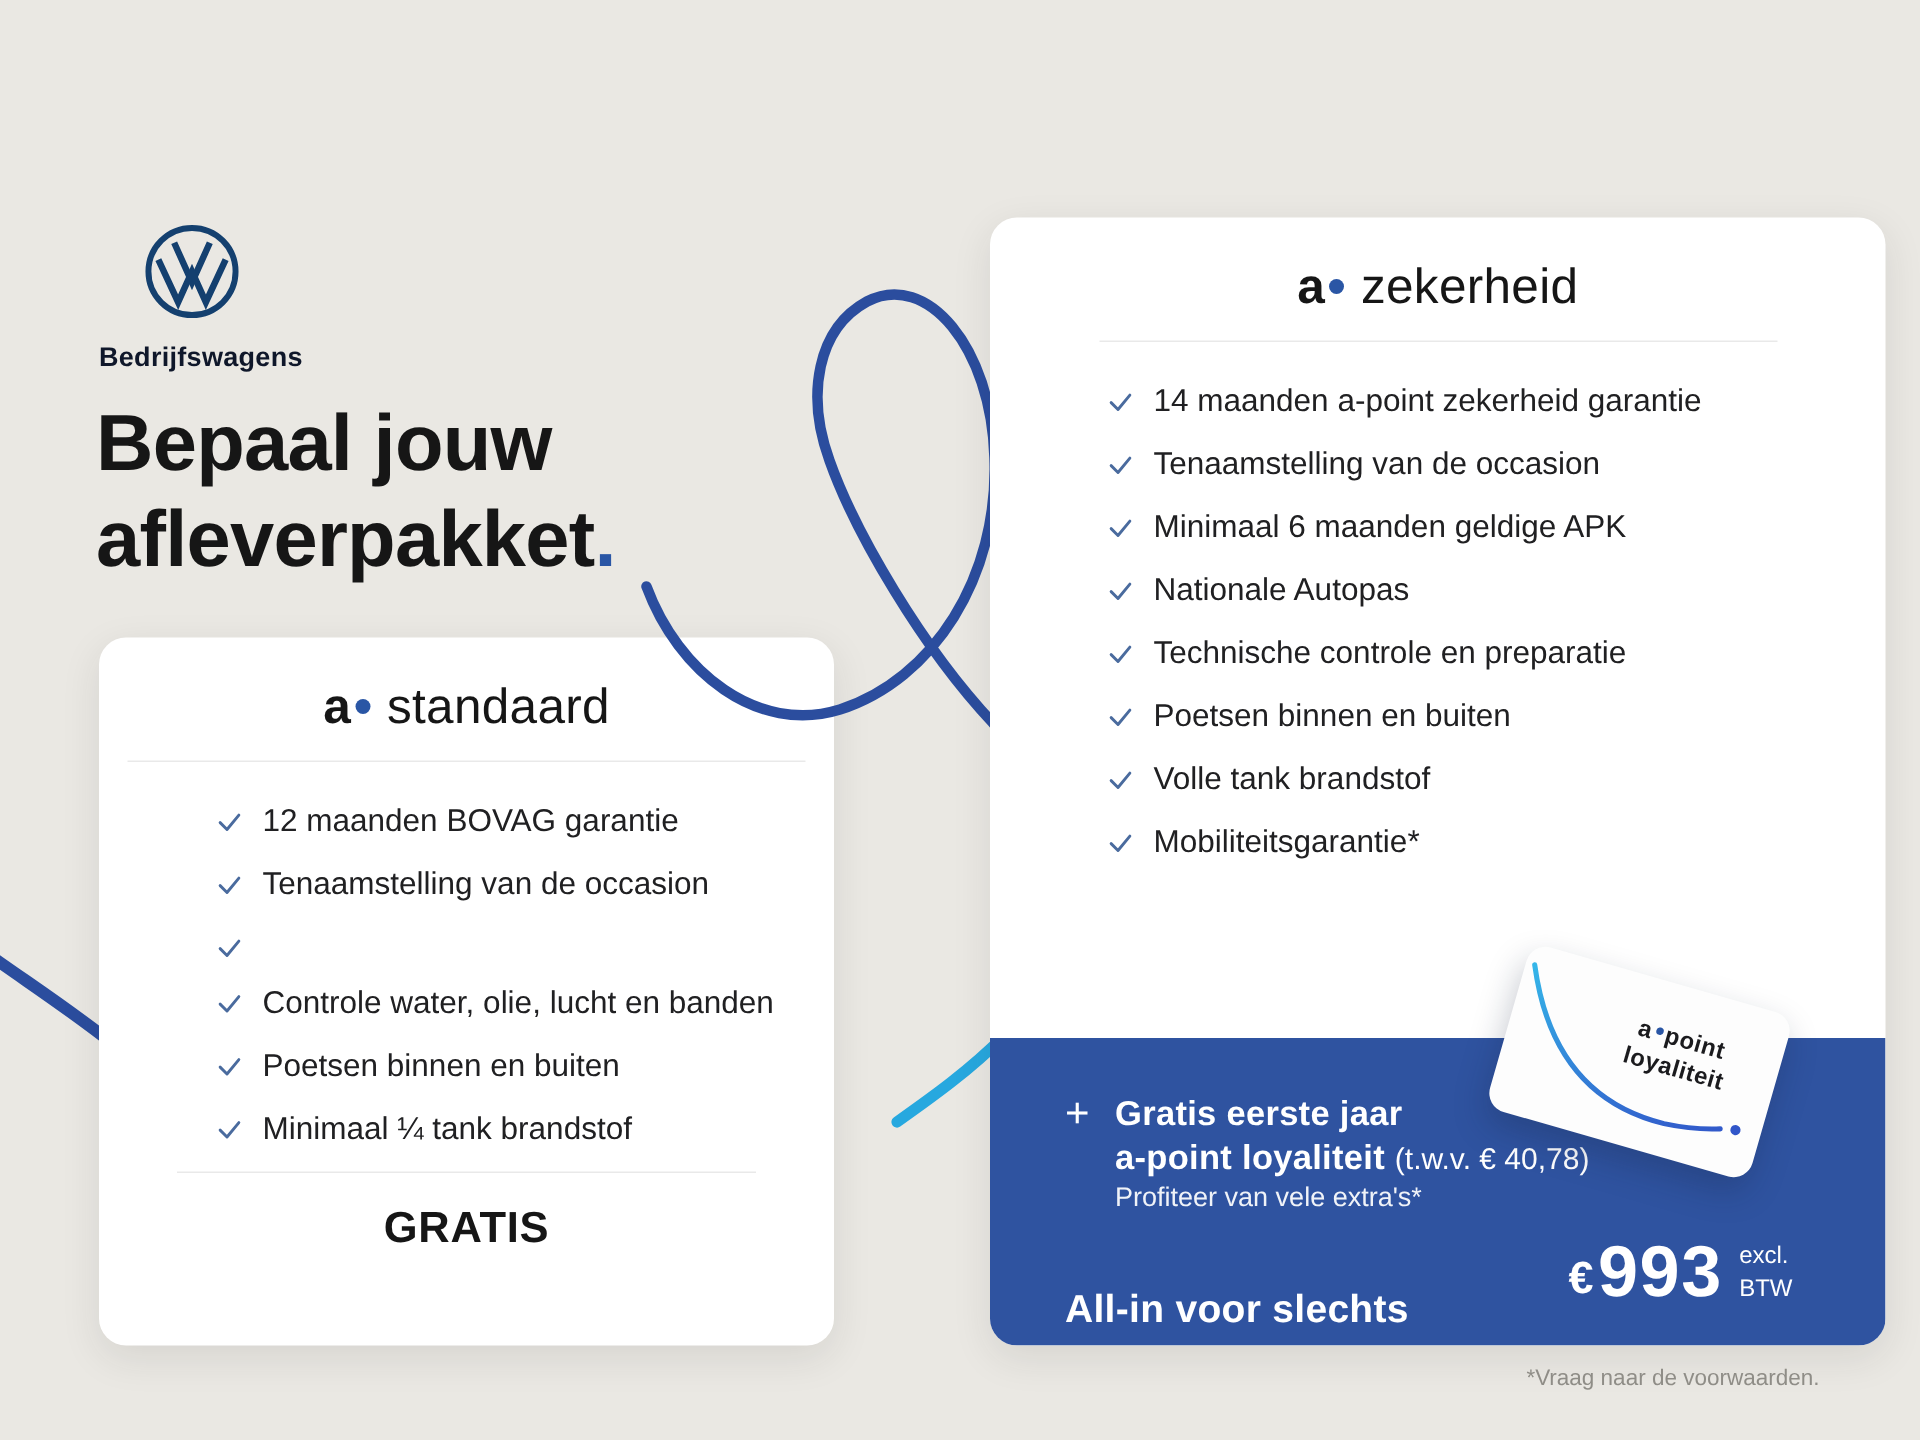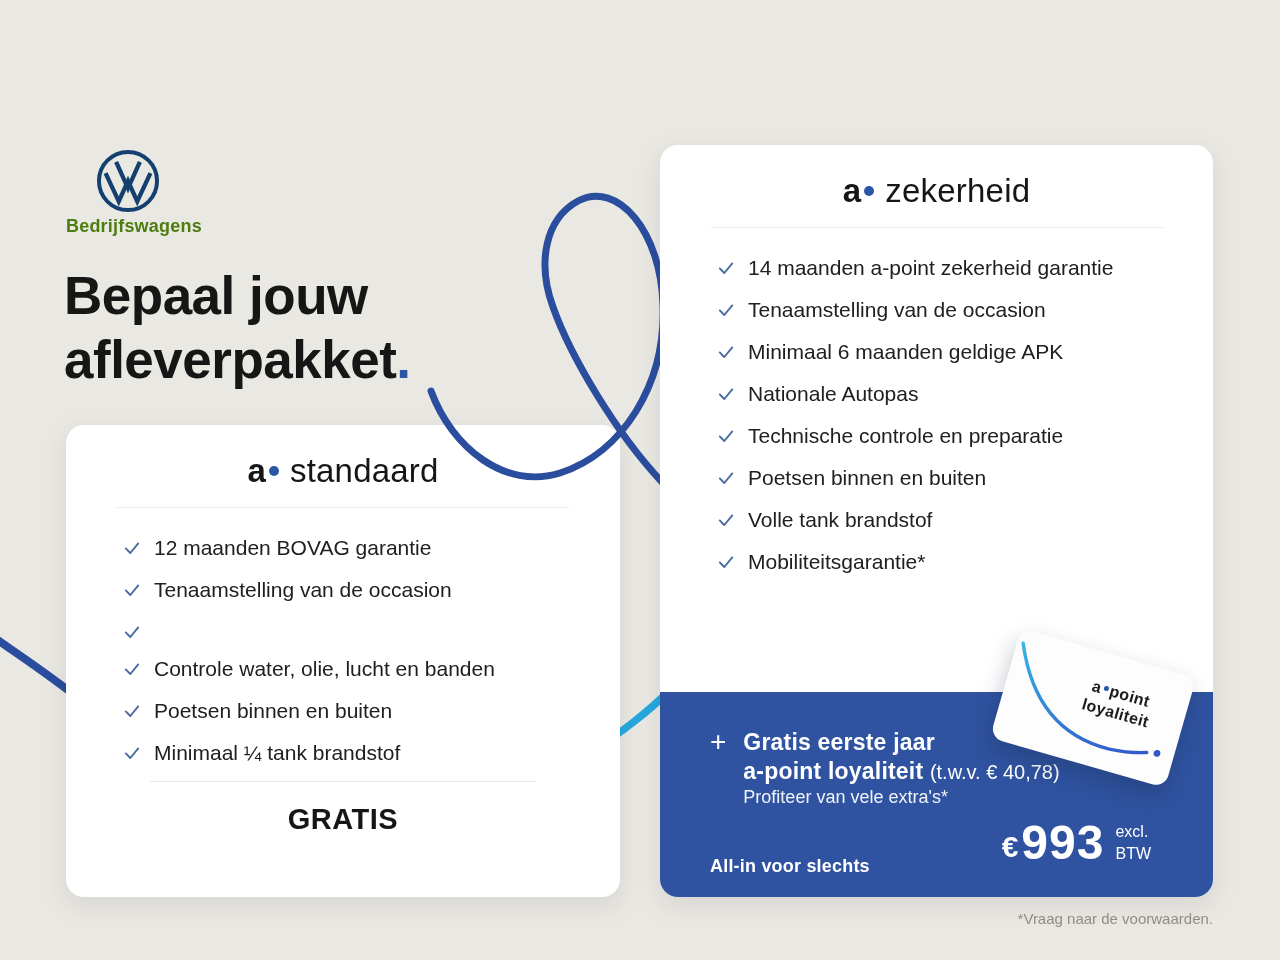--- a/index.html
+++ b/index.html
@@ -13,50 +13,50 @@
     overflow:hidden;
   }
   .layer { position:absolute; inset:0; pointer-events:none; }
   .swirl-back { z-index:0; }
   .swirl-mid  { z-index:2; }
 
   
   .intro { position:absolute; left:64px; top:146px; z-index:1; }
   .vw-logo { position:absolute; left:31px; top:2px; width:66px; height:66px; }
   .brand-name {
-    position:absolute; left:2px; top:70px; width:220px;
-    font-size:18px; font-weight:700; color:#4d7c0f; letter-spacing:.2px;
+    position:absolute; left:2px; top:82px; width:220px;
+    font-size:18px; font-weight:700; color:#0f172a; letter-spacing:.2px;
   }
   .headline {
     position:absolute; left:0; top:118px; width:460px;
     font-size:53px; font-weight:700; line-height:1.2; color:#161616;
     letter-spacing:-0.5px;
   }
   .headline .period { color:#2a56a5; }
 
   
   .card {
     position:absolute; background:#ffffff; border-radius:18px;
     box-shadow:0 8px 26px rgba(40,40,40,.10);
   }
-  .card-left  { left:66px;  top:425px; width:554px; height:472px; z-index:1; }
-  .card-right { left:660px; top:145px; width:553px; height:752px; z-index:3; overflow:hidden; }
+  .card-left  { left:66px;  top:425px; width:490px; height:472px; z-index:1; }
+  .card-right { left:660px; top:145px; width:597px; height:752px; z-index:3; overflow:hidden; }
 
   .card-title {
     text-align:center; padding-top:27px;
     font-size:33px; color:#161616; font-weight:400; letter-spacing:.2px;
   }
   .card-title .t-a { font-weight:700; }
   .card-title .t-dot {
     display:inline-block; width:10px; height:10px; border-radius:50%;
     background:#2a56a5; margin:0 11px 0 3px; vertical-align:6px;
   }
   .divider { height:1px; background:#e9e9e9; margin:17px auto 0 auto; width:452px; }
 
-  ul.checklist { list-style:none; margin-top:25px; padding:0 40px 0 56px; }
+  ul.checklist { list-style:none; margin-top:25px; padding:0 40px 0 77px; }
   ul.checklist li { display:flex; align-items:flex-start; margin-bottom:12px; }
   .check { flex:0 0 20px; width:20px; height:20px; margin:5px 12px 0 0; }
   .check svg { display:block; width:20px; height:20px; }
   .item-text { font-size:21px; line-height:30px; color:#202022; }
 
   .gratis-divider { height:1px; background:#e9e9e9; margin:13px auto 0 auto; width:386px; }
   .gratis {
     text-align:center; margin-top:21px;
     font-size:29px; font-weight:700; letter-spacing:.5px; color:#161616;
   }
@@ -67,21 +67,21 @@
     background:#2f53a0; color:#fff;
     padding:36px 50px 28px 50px;
     display:flex; flex-direction:column;
   }
   .plus-row { display:flex; }
   .plus { font-size:28px; font-weight:400; line-height:28px; margin-right:17px; }
   .pl1, .pl2 { font-size:23px; font-weight:700; line-height:29px; letter-spacing:.2px; }
   .pl2 .note { font-size:20px; font-weight:400; letter-spacing:0; }
   .pl3 { font-size:18px; font-weight:400; color:rgba(255,255,255,.93); margin-top:0; }
   .price-row { margin-top:auto; display:flex; align-items:center; }
-  .allin { font-size:18px; font-weight:700; letter-spacing:.2px;margin-top:48px; }
+  .allin { font-size:26px; font-weight:700; letter-spacing:.2px;margin-top:48px; }
   .price-group { margin-left:auto; margin-right:12px; display:flex; align-items:center; }
   .cur { font-size:30px; font-weight:700; margin-right:3px; margin-top:8px; }
   .amount { font-size:48px; font-weight:700; letter-spacing:1px; }
   .suffix { font-size:16px; font-weight:400; line-height:22px; margin-left:11px; }
 
   
   .loyalty {
     position:absolute; left:342px; top:506px; width:182px; height:114px;
     background:#fdfdfd; border-radius:13px;
     transform:rotate(16deg);

